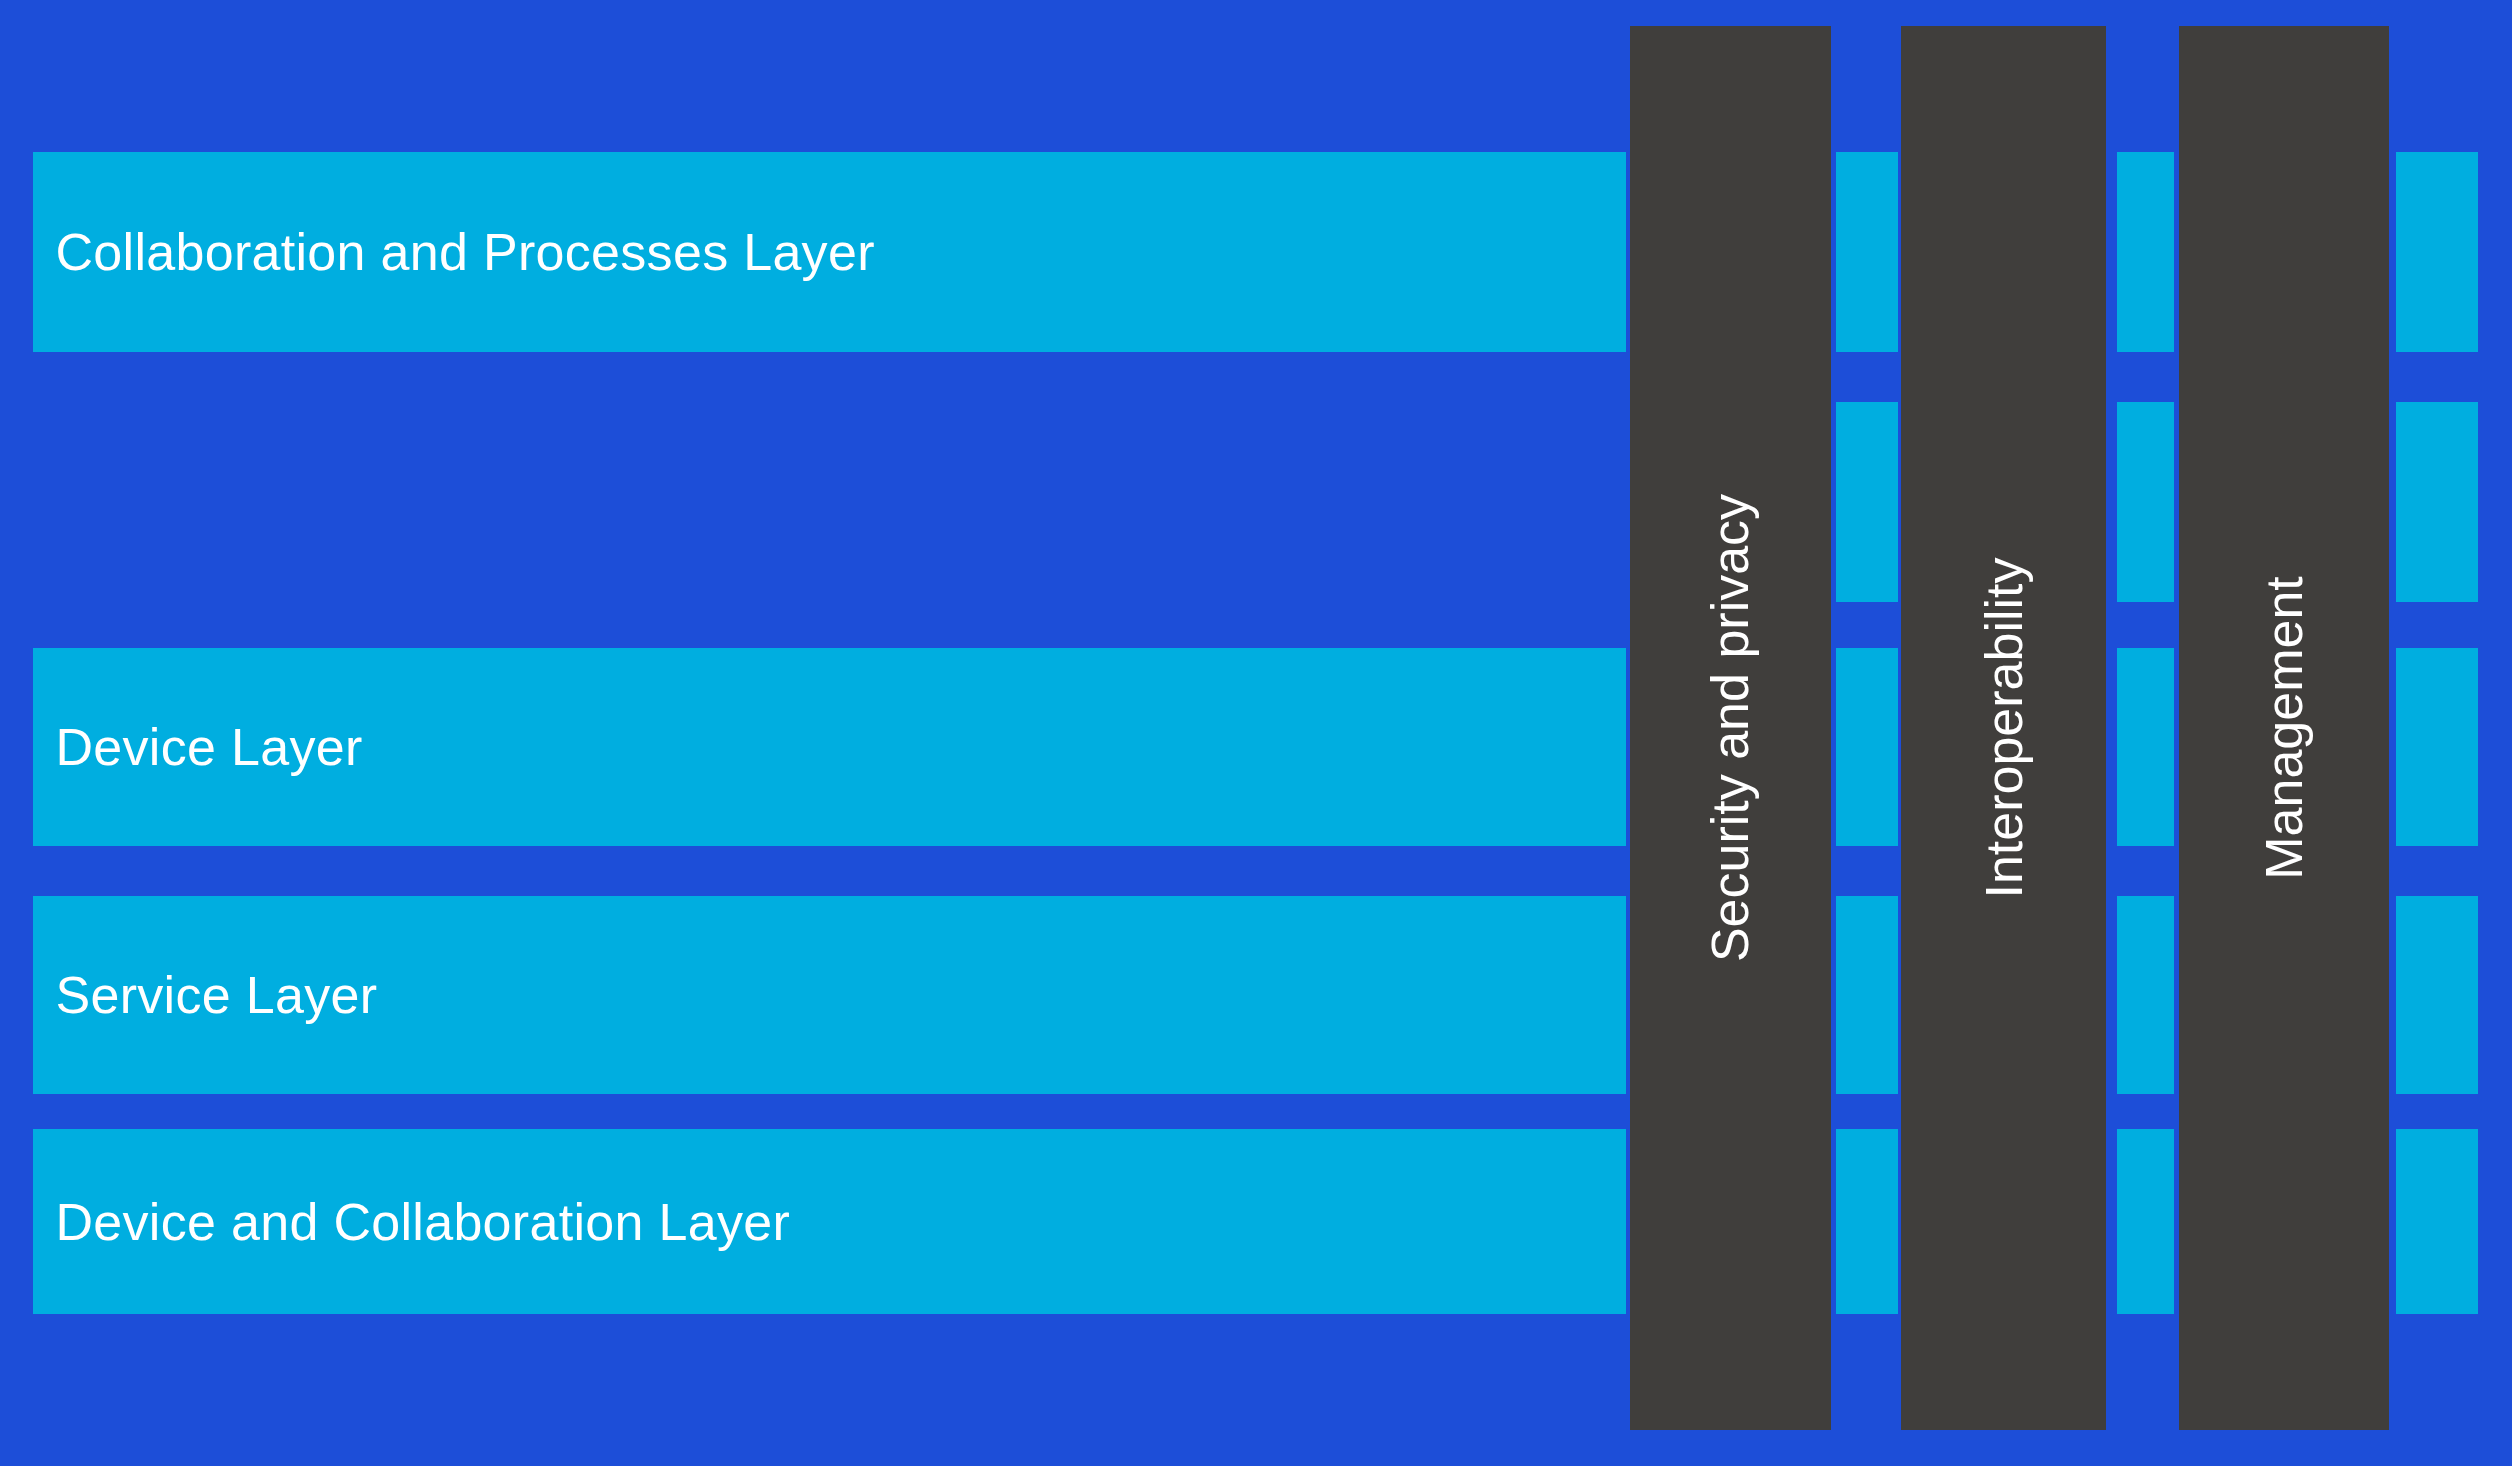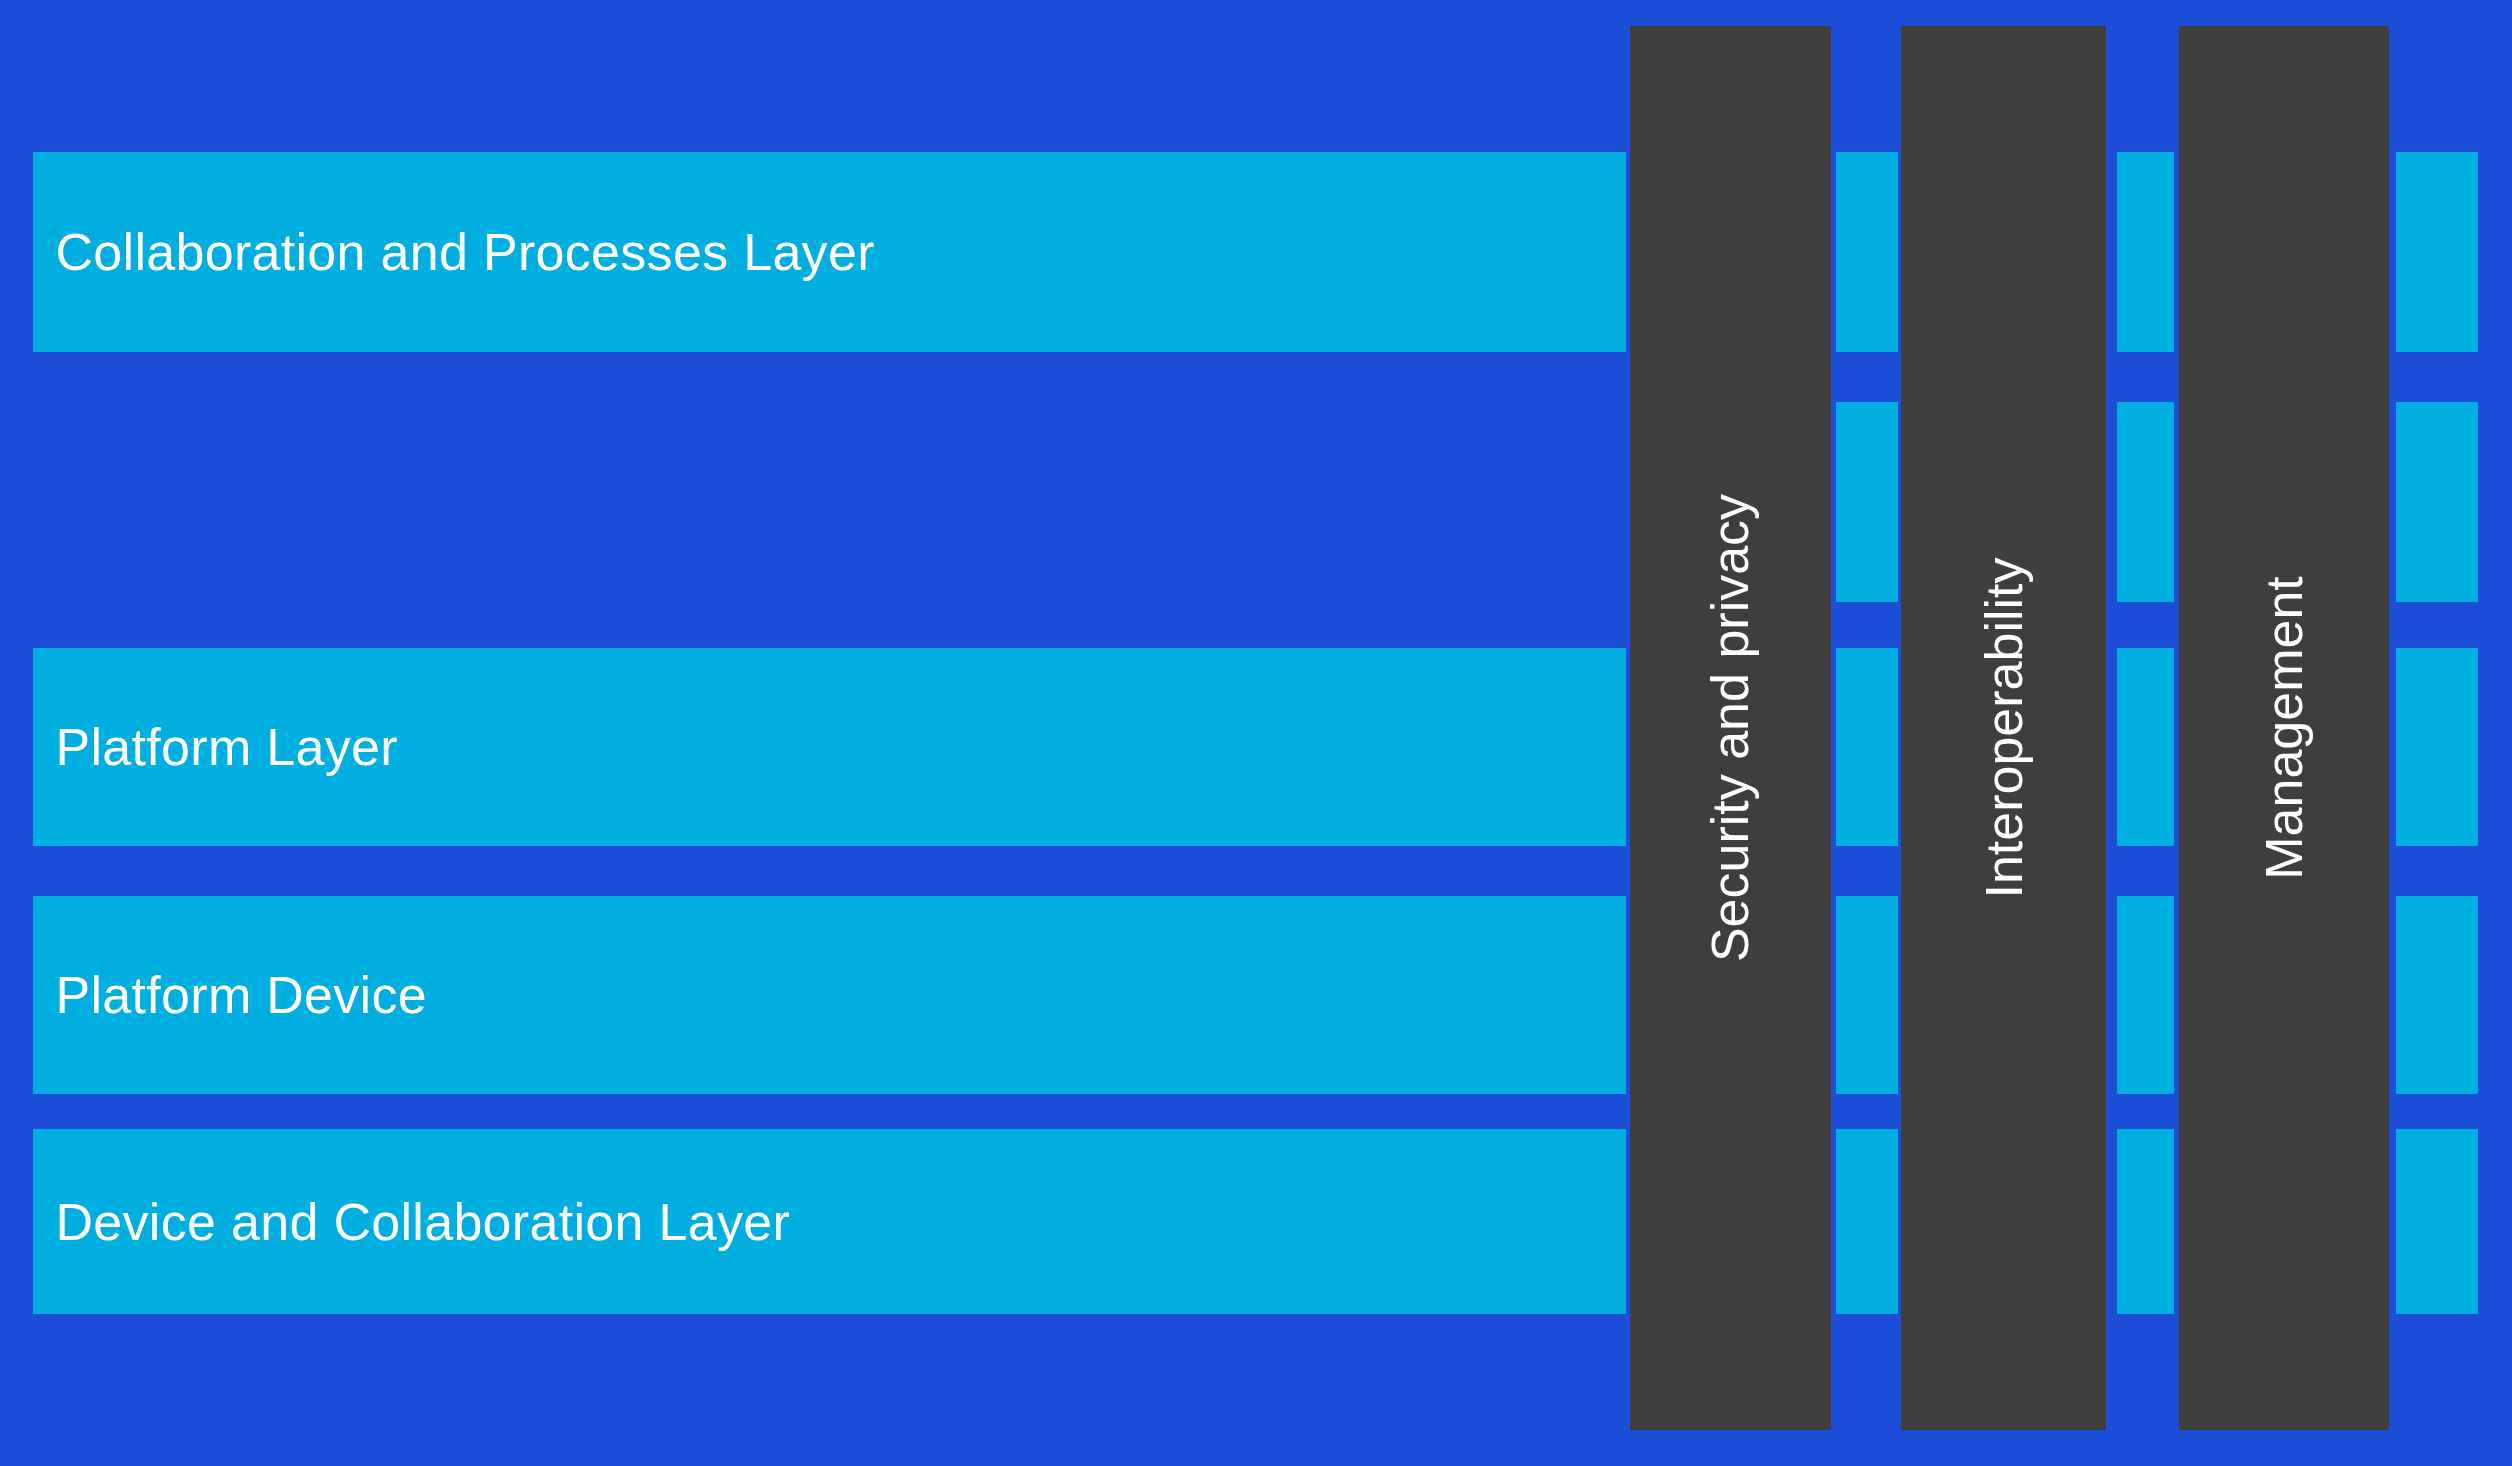--- a/index.html
+++ b/index.html
@@ -63,24 +63,24 @@
 </style>
 </head>
 <body>
 
 <div id="canvas">
 
   <div class="layer-bar" id="bar-0" style="left: 32.5px; top: 152px; width: 1593px; height: 200px;">
     <span class="layer-label">Collaboration and Processes Layer</span>
   </div>
   <div class="layer-bar" id="bar-2" style="left: 32.5px; top: 648px; width: 1593px; height: 198px;">
-    <span class="layer-label">Platform Layer</span>
+    <span class="layer-label">Device Layer</span>
   </div>
   <div class="layer-bar" id="bar-3" style="left: 32.5px; top: 896px; width: 1593px; height: 198px;">
-    <span class="layer-label">Platform Device</span>
+    <span class="layer-label">Service Layer</span>
   </div>
   <div class="layer-bar" id="bar-4" style="left: 32.5px; top: 1129px; width: 1593px; height: 185px;">
     <span class="layer-label">Device and Collaboration Layer</span>
   </div>
 
   <div id="stub-host">
       <div class="stub" style="left: 1836px; top: 152px; width: 62px; height: 200px;"></div>
       <div class="stub" style="left: 1836px; top: 402px; width: 62px; height: 200px;"></div>
       <div class="stub" style="left: 1836px; top: 648px; width: 62px; height: 198px;"></div>
       <div class="stub" style="left: 1836px; top: 896px; width: 62px; height: 198px;"></div>

